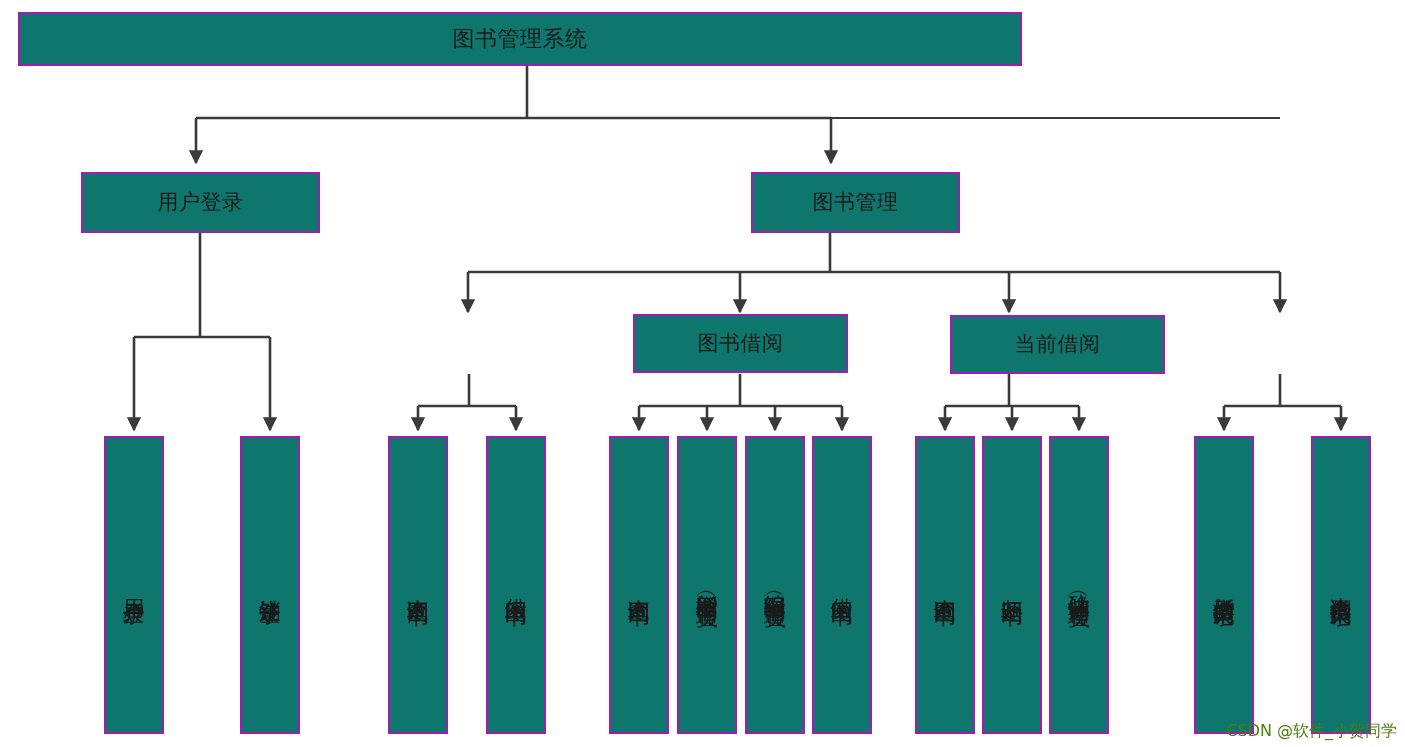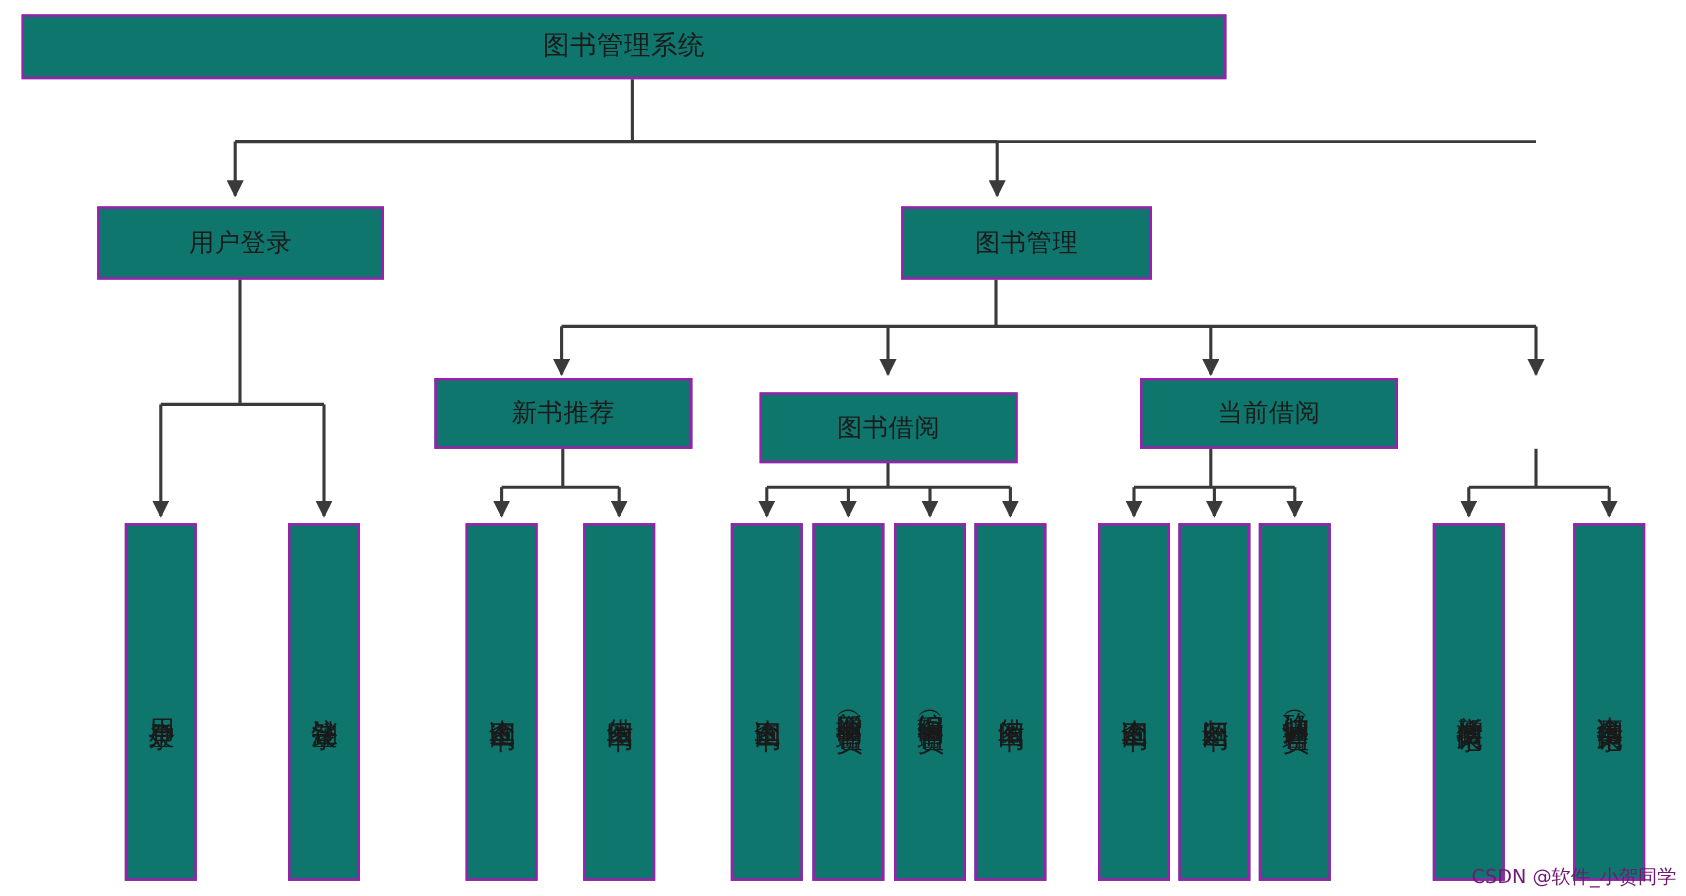--- a/index.html
+++ b/index.html
@@ -65,21 +65,21 @@
     line-height: 1.06;
     letter-spacing: 2px;
     white-space: normal;
     max-height: 100%;
   }
   #watermark {
     position: absolute;
     right: 8px;
     bottom: 5px;
     font-size: 16px;
-    color: #701a75;
+    color: #4d7c0f;
     z-index: 5;
     white-space: nowrap;
     font-family: "DejaVu Sans", "Liberation Sans", sans-serif;
   }
 </style>
 </head>
 <body>
 
 <div id="diagram-root">
 
@@ -138,24 +138,21 @@
     <span class="node-label">图书管理系统</span>
   </div>
 
   <div class="node horiz" style="left:81px; top:172px; width:239px; height:61px;">
     <span class="node-label">用户登录</span>
   </div>
   <div class="node horiz" style="left:713px; top:172px; width:209px; height:61px;margin-left:38px;">
     <span class="node-label">图书管理</span>
   </div>
 
-  <div class="node horiz" style="left:362px; top:315px; width:215px; height:59px;">
-    <span class="node-label">新书推荐</span>
-  </div>
-  <div class="node horiz" style="left:633px; top:327px; width:215px; height:59px;">
+  <div class="node horiz" style="left:633px; top:314px; width:215px; height:59px;">
     <span class="node-label">图书借阅</span>
   </div>
   <div class="node horiz" style="left:902px; top:315px; width:215px; height:59px;margin-left:48px;">
     <span class="node-label">当前借阅</span>
   </div>
 
   <div class="node vert" style="left:104px; top:436px; width:60px; height:298px;">
     <span class="node-label">用户登录</span>
   </div>
   <div class="node vert" style="left:240px; top:436px; width:60px; height:298px;">

